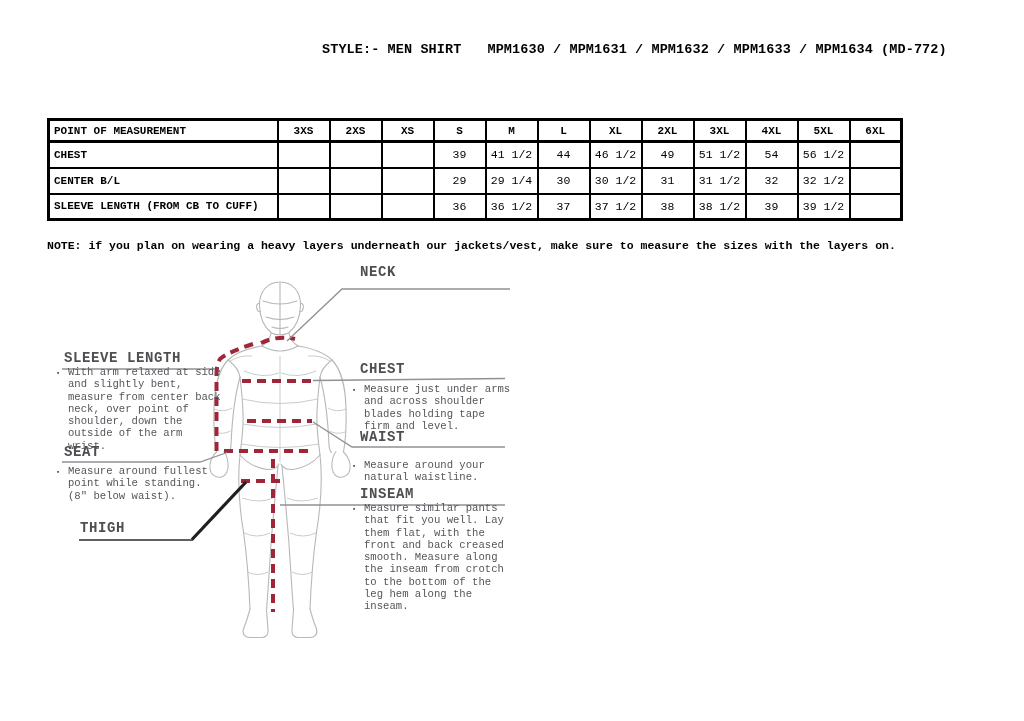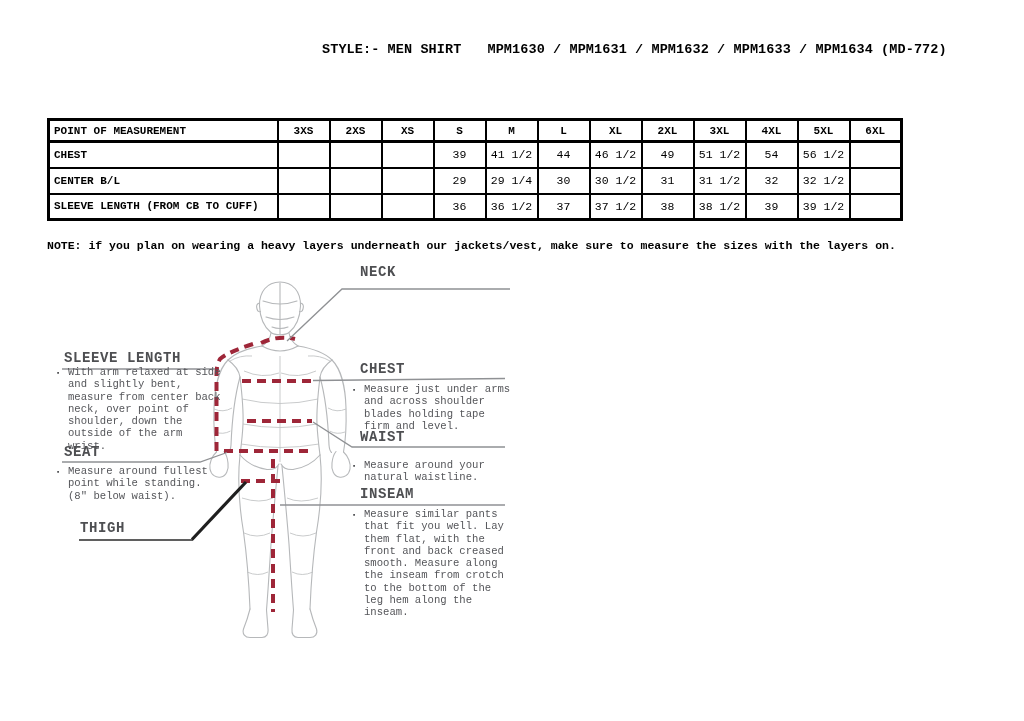--- a/index.html
+++ b/index.html
@@ -239,20 +239,20 @@
         <span class="txt">Measure around fullest point while standing. (8" below waist).</span>
       </div>
     </div>
 
     <div class="sec" style="left:80px;top:521px;width:150px;">
       <div class="sec-title">THIGH</div>
     </div>
 
     <div class="sec" style="left:352px;top:487px;width:160px;">
       <div class="sec-title t-indent">INSEAM</div>
-      <div class="sec-desc" style="margin-top:6px;">
+      <div class="sec-desc" style="">
         <span class="bullet">▪</span>
         <span class="txt">Measure similar pants that fit you well. Lay them flat, with the front and back creased smooth. Measure along the inseam from crotch to the bottom of the leg hem along the inseam.</span>
       </div>
     </div>
 
   </div>
 </div>
 
 </body></html>

